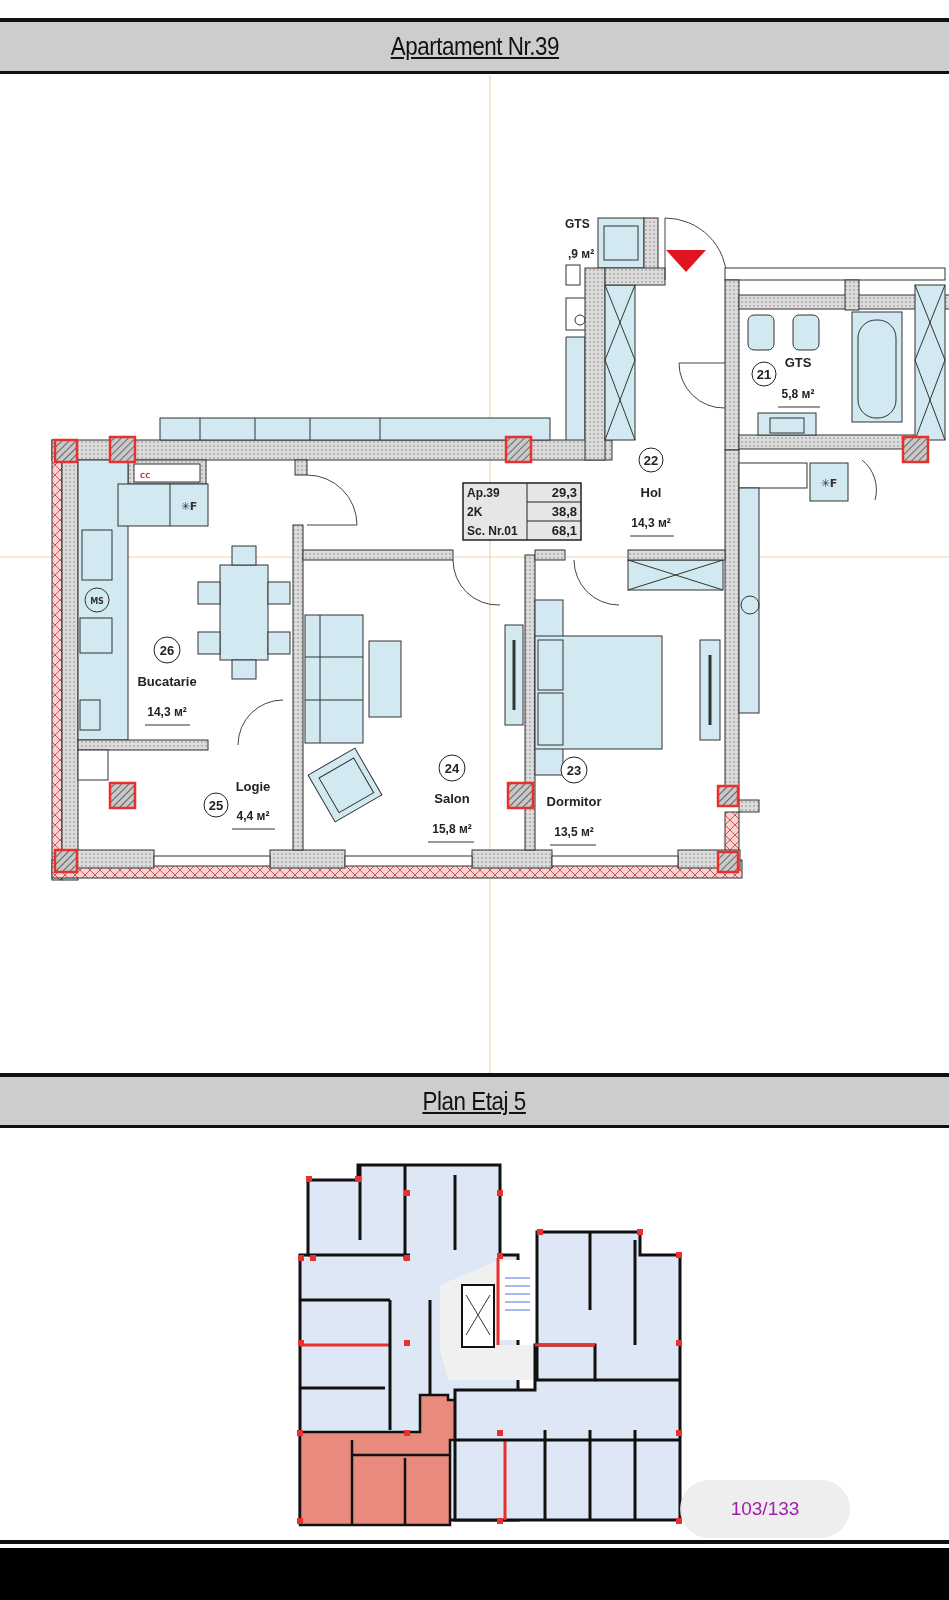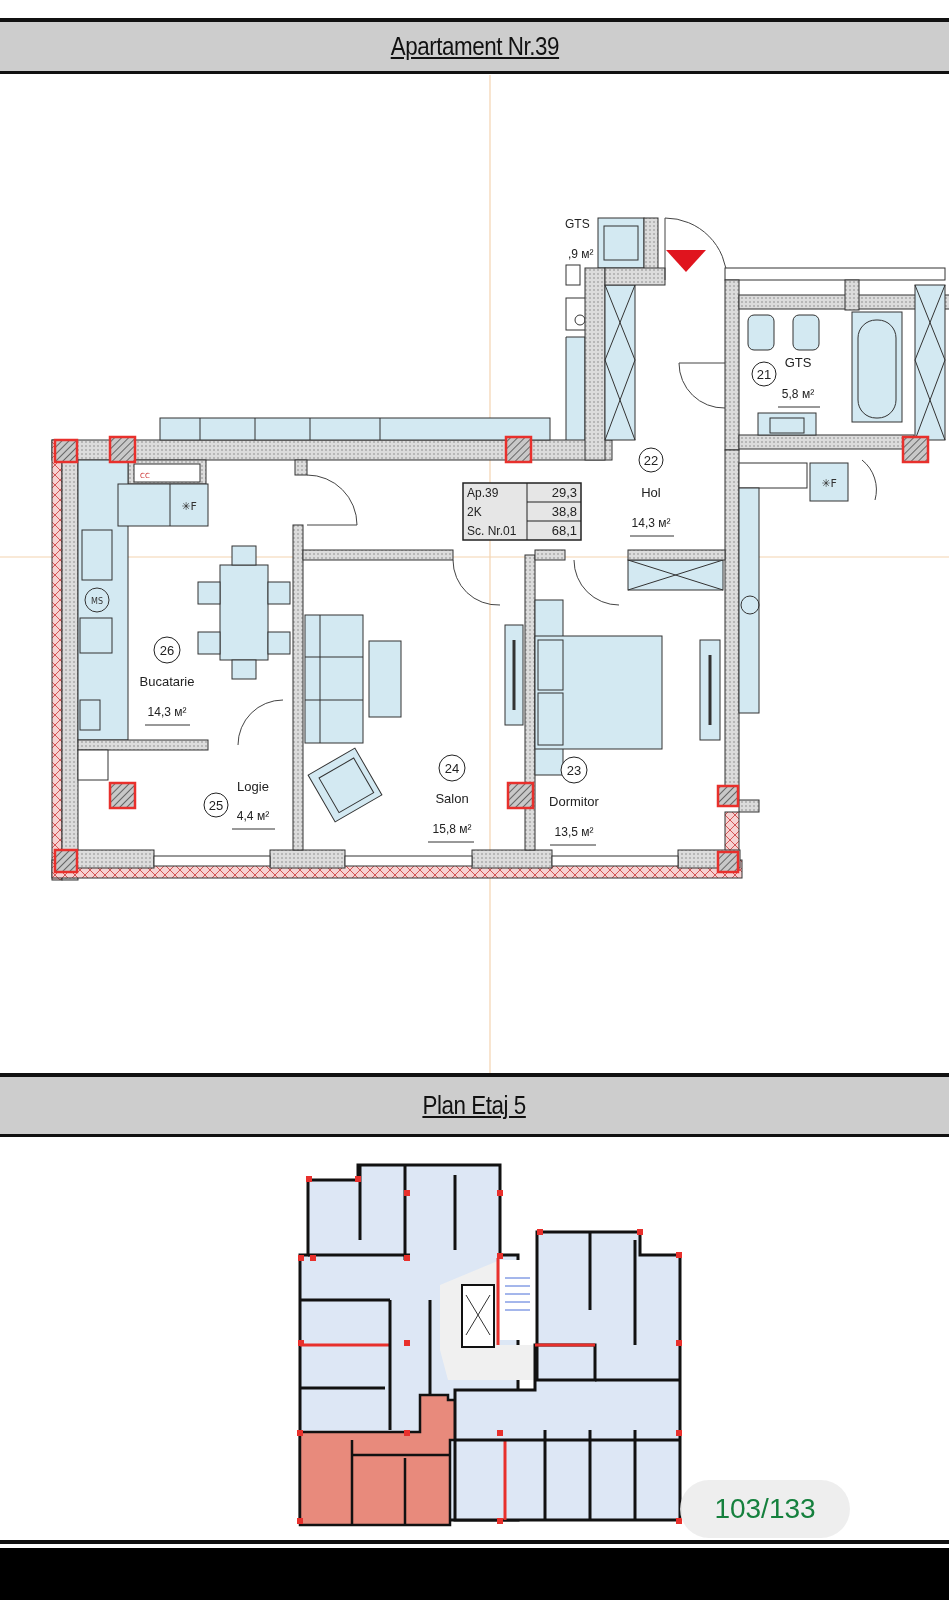--- a/index.html
+++ b/index.html
@@ -1,28 +1,28 @@
 <!DOCTYPE html>
 <html><head>
 <meta charset="utf-8">
 <style>
   html, body { margin:0; padding:0; }
   body { width:949px; height:1600px; background:#ffffff; position:relative; overflow:hidden; font-family:"DejaVu Sans", sans-serif; }
   .topbar-gap { position:absolute; left:0; top:0; width:949px; height:18px; background:#ffffff; }
   .section-header { position:absolute; left:0; width:949px; background:#cdcdcd; border-top:4px solid #111; border-bottom:3px solid #111; display:flex; align-items:center; justify-content:center; box-sizing:border-box; }
   .section-header span { font-family:"Liberation Sans", sans-serif; font-size:26px; color:#111; text-decoration:underline; letter-spacing:-0.5px; transform:scaleX(0.86); display:inline-block; }
   #hdr1 { top:18px; height:56px; }
-  #hdr2 { top:1073px; height:64px; }
+  #hdr2 { top:1073px; height:55px; }
   .plan-area { position:absolute; left:0; width:949px; }
-  #plan1 { top:75px; height:998px; }
+  #plan1 { top:75px; height:998px;font-weight:bold; }
   #plan2 { top:1128px; height:412px; }
   .bottom-rule { position:absolute; left:0; top:1540px; width:949px; height:4px; background:#111; }
   .navbar { position:absolute; left:0; top:1548px; width:949px; height:52px; background:#000; }
   .page-pill { position:absolute; left:680px; top:1480px; width:170px; height:58px; border-radius:29px; background:rgba(236,236,236,0.9); display:flex; align-items:center; justify-content:center; }
-  .page-pill span { font-family:"Liberation Sans", sans-serif; font-size:28px; color:#15803d;text-align:center; }
+  .page-pill span { font-family:"Liberation Sans", sans-serif; font-size:19px; color:#a21caf;text-align:center; }
   .lbl { font-family:"Liberation Sans", sans-serif; fill:#222; }
 </style>
 </head>
 <body>
 
 <div class="topbar-gap"></div>
 
 <div class="section-header" id="hdr1">
   <span>Apartament Nr.39</span>
 </div>

